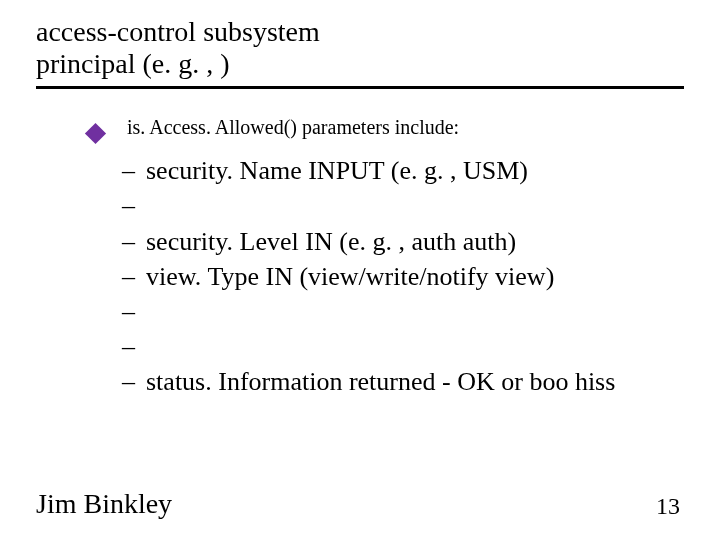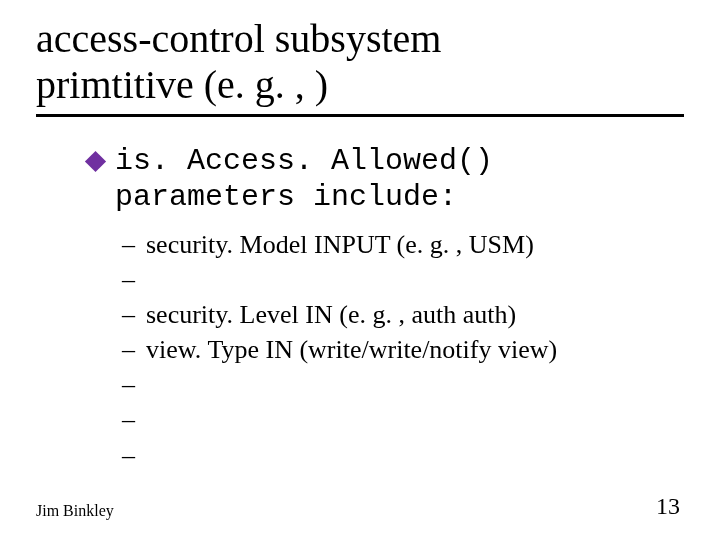--- a/index.html
+++ b/index.html
@@ -1,65 +1,66 @@
 <!DOCTYPE html>
 <html><head>
 <meta charset="utf-8">
 <style>
   * { margin: 0; padding: 0; box-sizing: border-box; }
   html, body { width: 720px; height: 540px; background: #fff; font-family: "Times New Roman", Times, serif; color: #000; }
   .slide { width: 720px; height: 540px; position: relative; padding: 16px 36px 20px 36px; }
-  .title { font-size: 40px; line-height: 1.15; font-weight: 400; letter-spacing: 0px; font-family: Liberation Serif, serif; }
+  .title { font-size: 28px; line-height: 1.15; font-weight: 400; letter-spacing: 0px; font-family: Liberation Serif, serif; }
   .rule { border: none; border-top: 3px solid #000; margin-top: 6px; width: 100%; }
   .body { margin-top: 26px; padding-left: 52px; }
-  .top-bullet { display: flex; align-items: flex-start; gap: 10px; font-size: 30px; font-family: Liberation Mono, monospace; }
+  .top-bullet { display: flex; align-items: flex-start; gap: 22px; font-size: 20px; }
   .diamond { width: 15px; height: 15px; background: #7030a0; transform: rotate(45deg); flex: 0 0 auto; margin-top: 11px; margin-right: 2px; }
   .top-text { line-height: 1.2; }
   .sublist { margin-top: 12px; padding-left: 34px; }
   .sub-item { display: flex; align-items: flex-start; gap: 10px; font-size: 26px; line-height: 1.35; }
   .dash { flex: 0 0 auto; width: 14px; text-align: left; }
-  .footer { position: absolute; left: 36px; bottom: 20px; font-size: 16px; }
+  .footer { position: absolute; left: 36px; bottom: 20px; font-size: 28px; }
   .pagenum { position: absolute; right: 40px; bottom: 20px; font-size: 24px; text-align: right; }
 </style>
 </head>
 <body>
 
 <div class="slide">
   <div class="title">
     <span>access-control subsystem</span><br>
-    <span>primtitive (e. g. , )</span>
+    <span>principal (e. g. , )</span>
   </div>
   <hr class="rule">
   <div class="body">
     <div class="top-bullet">
       <div class="diamond"></div>
       <div class="top-text">is. Access. Allowed() parameters include:</div>
     </div>
     <div class="sublist">
       <div class="sub-item">
           <span class="dash">–</span>
-          <span>security. Model  INPUT (e. g. , USM)</span>
+          <span>security. Name  INPUT (e. g. , USM)</span>
         </div>
       <div class="sub-item">
           <span class="dash">–</span>
         </div>
       <div class="sub-item">
           <span class="dash">–</span>
           <span>security. Level IN (e. g. , auth auth)</span>
         </div>
       <div class="sub-item">
           <span class="dash">–</span>
-          <span>view. Type IN (write/write/notify view)</span>
+          <span>view. Type IN (view/write/notify view)</span>
         </div>
       <div class="sub-item">
           <span class="dash">–</span>
         </div>
       <div class="sub-item">
           <span class="dash">–</span>
         </div>
       <div class="sub-item">
           <span class="dash">–</span>
+          <span>status. Information returned - OK or boo hiss</span>
         </div>
     </div>
   </div>
   <div class="footer">Jim Binkley</div>
   <div class="pagenum">13</div>
 </div>
 
 </body></html>

